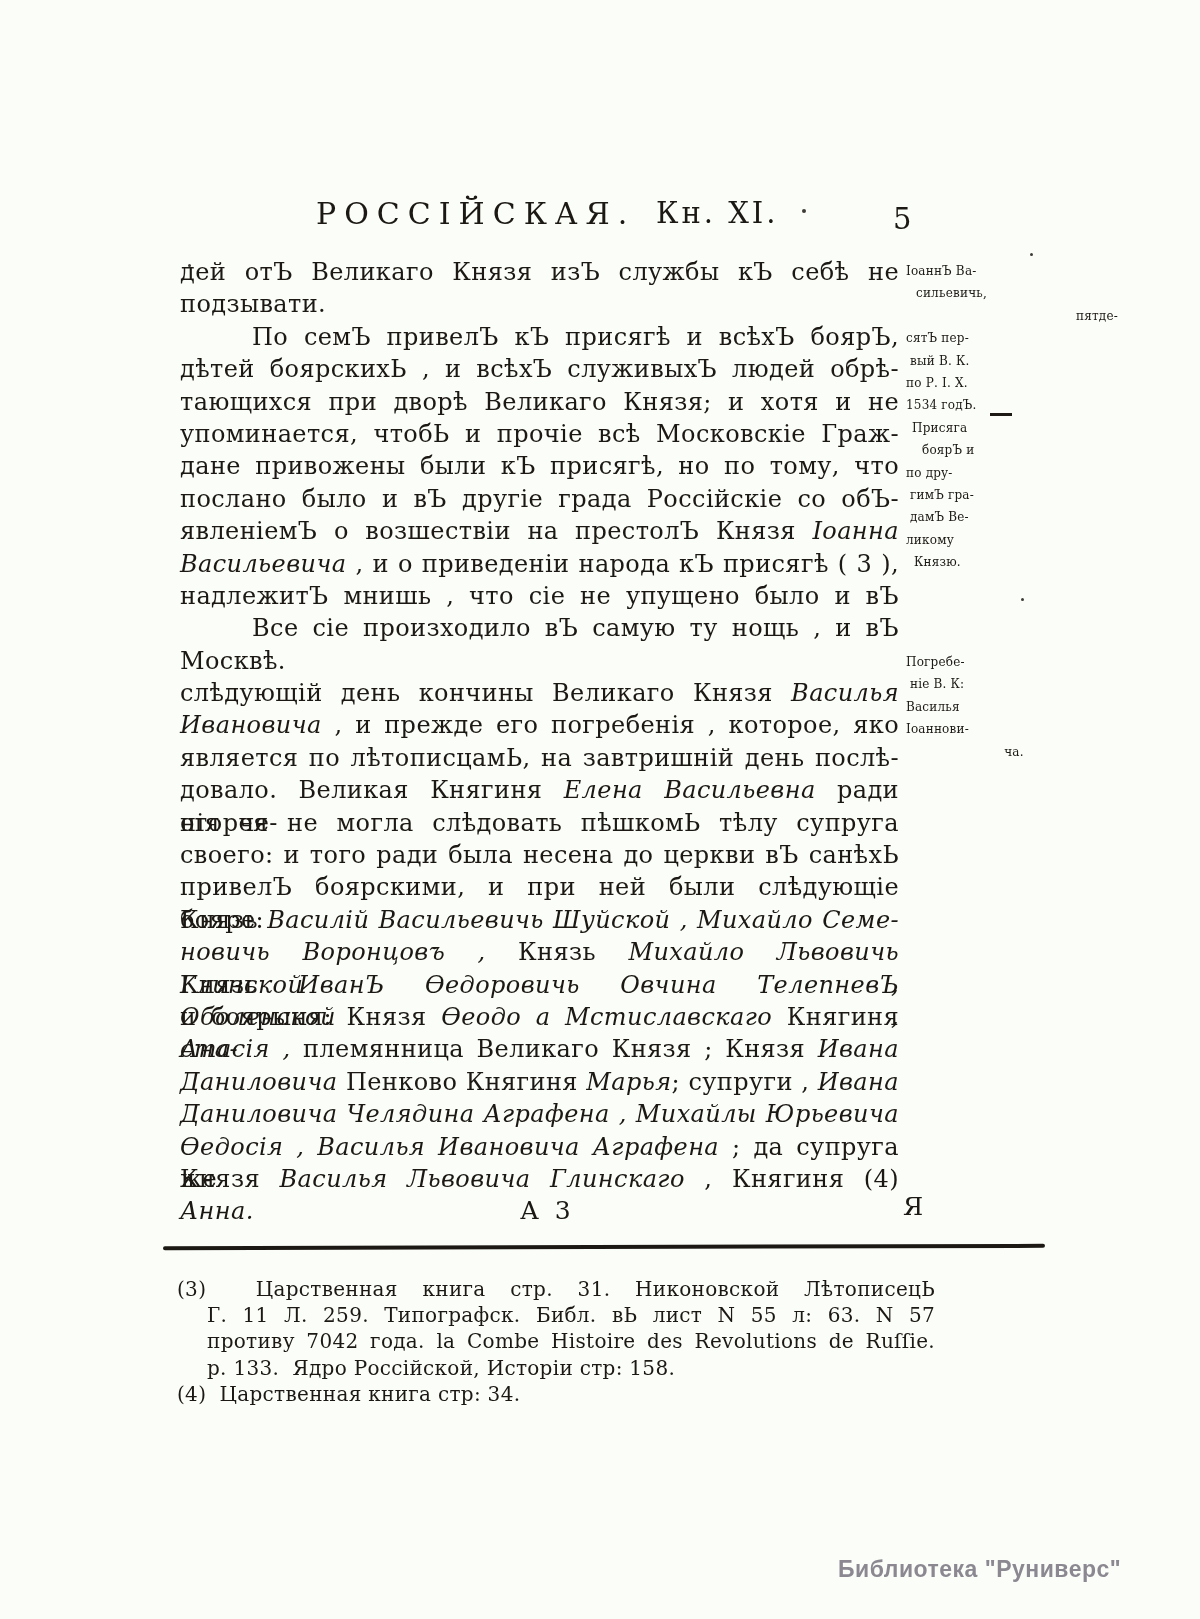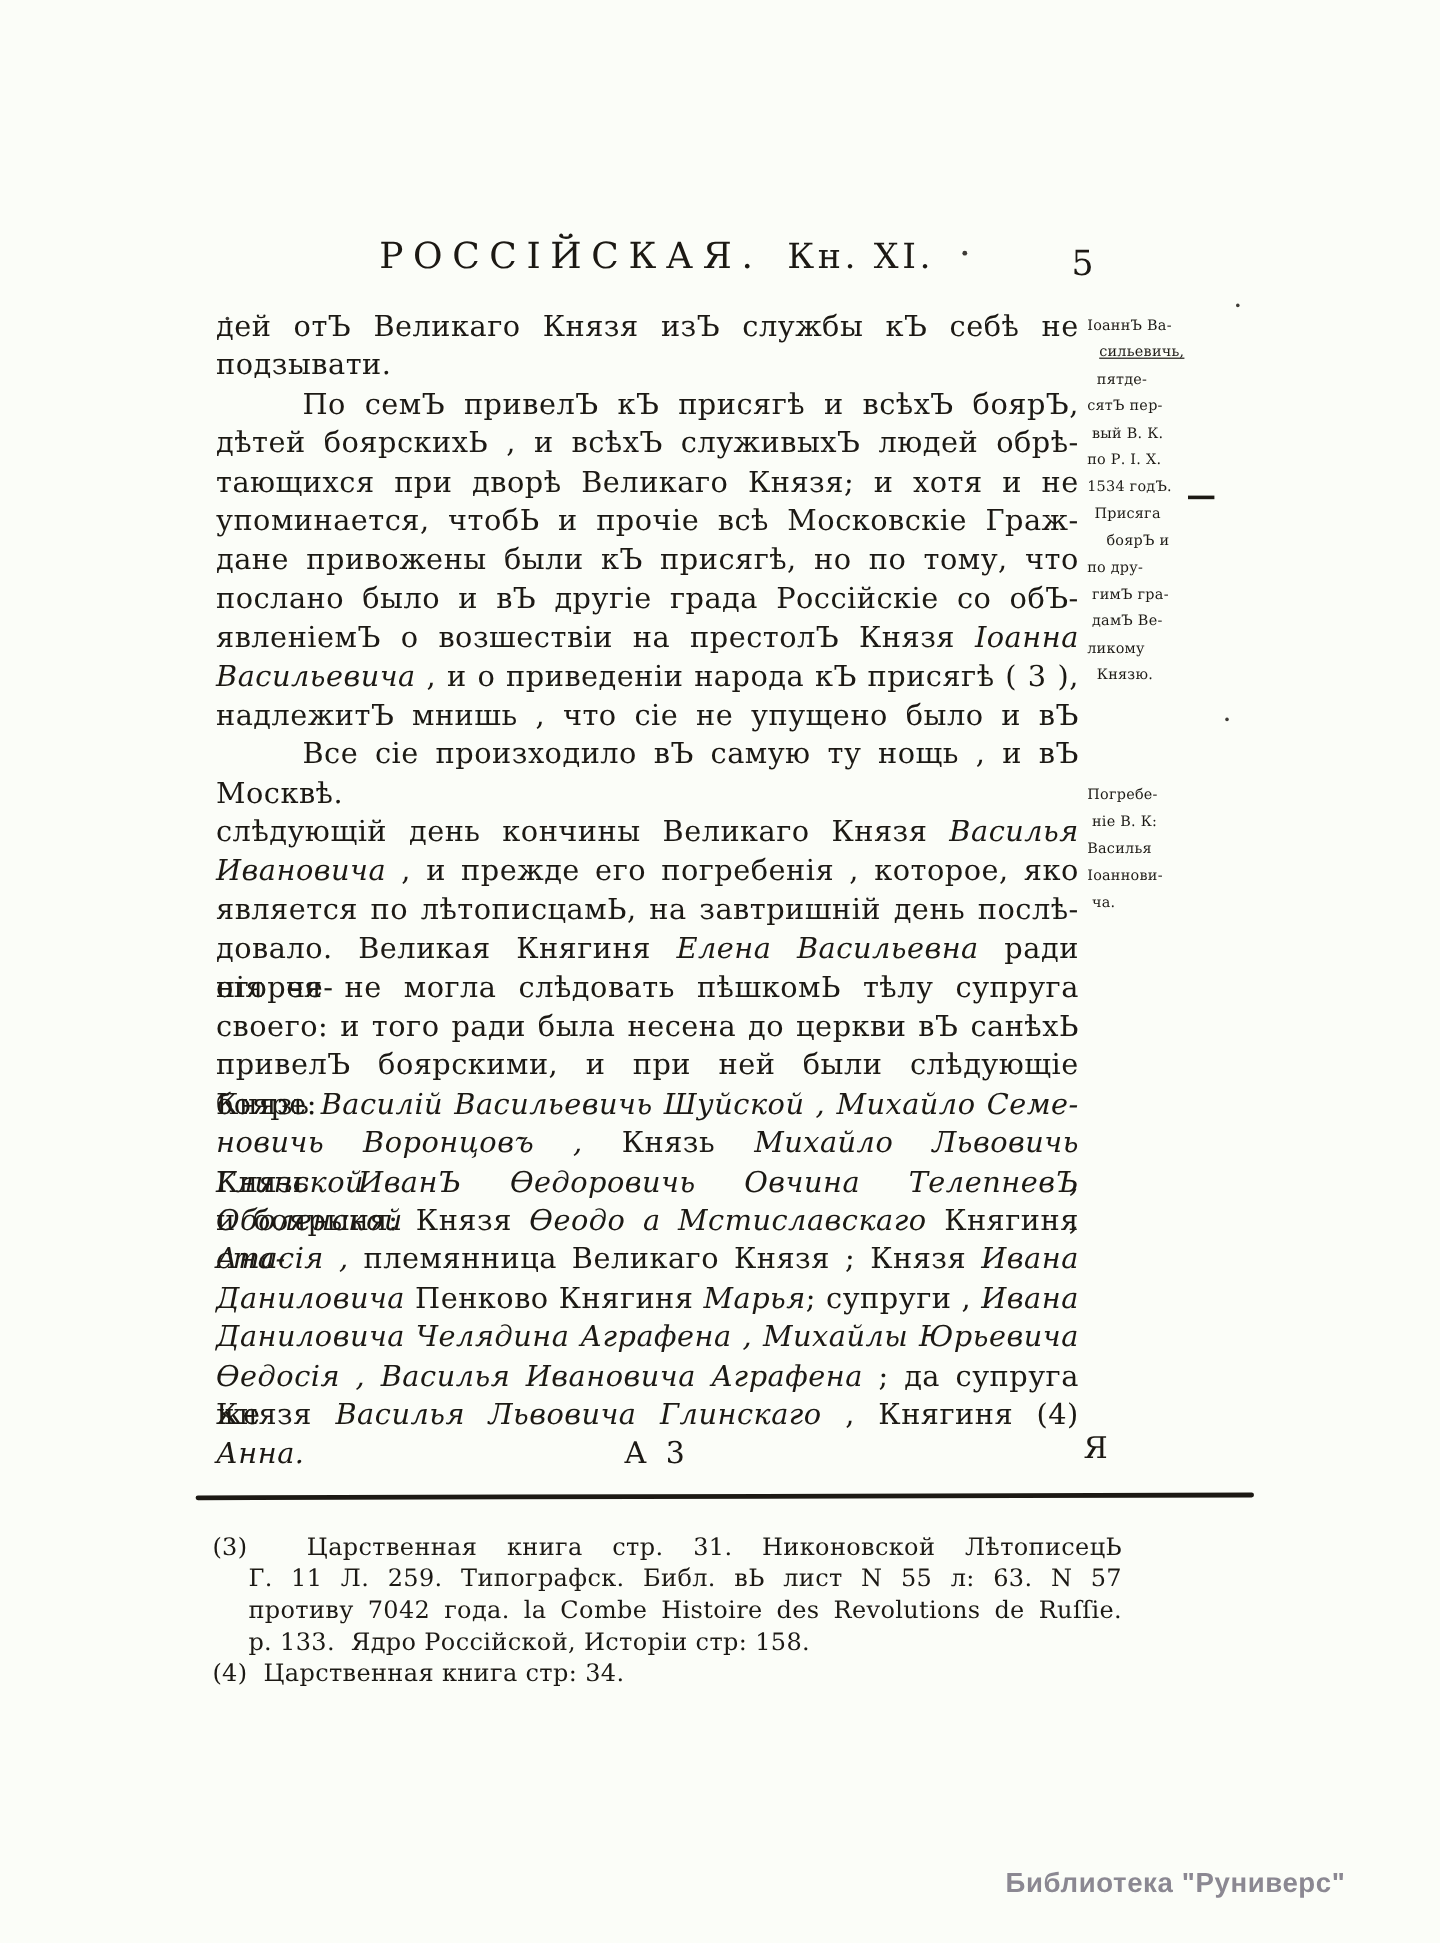--- a/index.html
+++ b/index.html
@@ -99,43 +99,43 @@
       <div class="line j"><span class="it">стасія ,</span><span> племянница Великаго Князя ; Князя </span><span class="it">Ивана</span></div>
       <div class="line j"><span class="it">Даниловича</span><span> Пенково Княгиня </span><span class="it">Марья</span><span>; супруги , </span><span class="it">Ивана</span></div>
       <div class="line j"><span class="it">Даниловича Челядина Аграфена , Михайлы Юрьевича</span></div>
       <div class="line j"><span class="it">Ѳедосія , Василья Ивановича Аграфена</span><span> ; да супруга же</span></div>
       <div class="line j"><span>Князя </span><span class="it">Василья Львовича Глинскаго</span><span> , Княгиня (4) </span><span class="it">Анна.</span></div>
     </div>
 
   <div class="margin-col">
     <div>
         <div class="line"><span>ІоаннЪ Ва-</span></div>
-        <div class="line" style="padding-left: 10px; text-decoration: underline;"><span>сильевичь,</span></div>
-        <div class="line" style="padding-left: 8px;"><span>пятде-</span></div>
+        <div class="line" style="padding-left: 10px;"><span>сильевичь,</span></div>
+        <div class="line" style="padding-left: 8px; text-align: right;"><span>пятде-</span></div>
         <div class="line"><span>сятЪ пер-</span></div>
         <div class="line" style="padding-left: 4px;"><span>вый В. К.</span></div>
         <div class="line"><span>по Р. І. Х.</span></div>
         <div class="line"><span>1534 годЪ.</span></div>
       </div>
     <div>
         <div class="line" style="padding-left: 6px;"><span>Присяга</span></div>
         <div class="line" style="padding-left: 16px;"><span>боярЪ и</span></div>
         <div class="line"><span>по дру-</span></div>
         <div class="line" style="padding-left: 4px;"><span>гимЪ гра-</span></div>
         <div class="line" style="padding-left: 4px;"><span>дамЪ Ве-</span></div>
         <div class="line"><span>ликому</span></div>
         <div class="line" style="padding-left: 8px;"><span>Князю.</span></div>
       </div>
   </div>
   <div class="margin-col margin-col-2">
       <div class="line"><span>Погребе-</span></div>
       <div class="line" style="padding-left: 4px;"><span>ніе В. К:</span></div>
       <div class="line"><span>Василья</span></div>
       <div class="line"><span>Іоаннови-</span></div>
-      <div class="line" style="padding-left: 4px;"><span>ча.</span></div>
+      <div class="line" style="padding-left: 4px; text-align: center;"><span>ча.</span></div>
     </div>
 
   <div class="ink-dash"></div>
 
   <span class="sig">А  3</span>
   <span class="catch">Я</span>
 
   <div class="rule"></div>
 
   <div class="footnotes">

